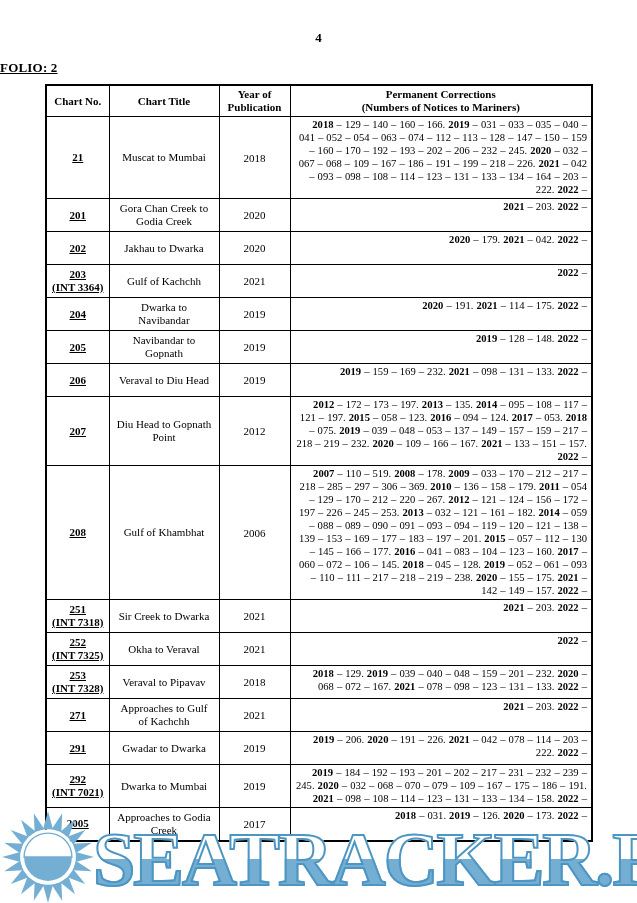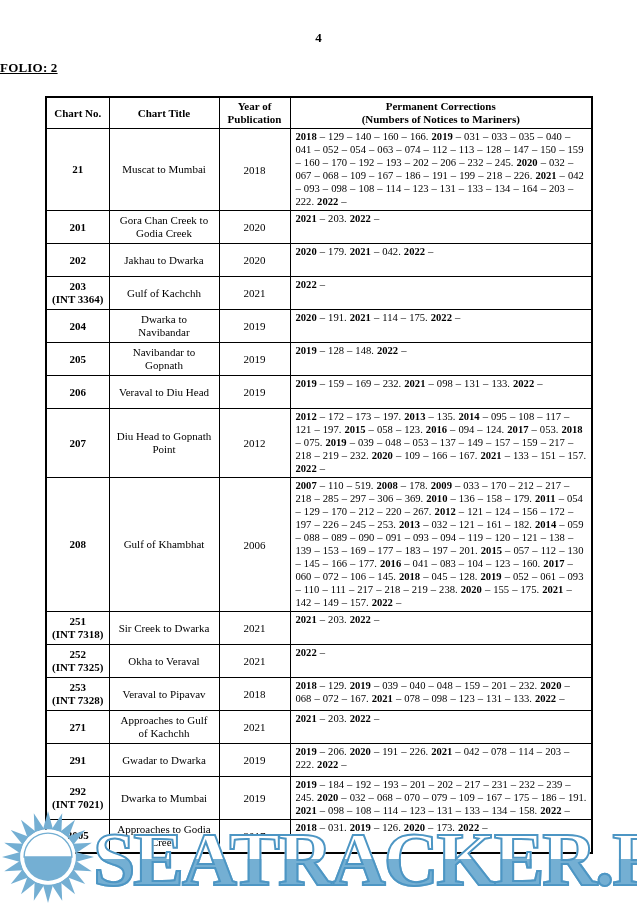--- a/index.html
+++ b/index.html
@@ -9,41 +9,41 @@
   }
   .page-number{
     text-align:center;margin-top:30px;font-size:13px;font-weight:bold;
   }
   .folio{
     text-align:left;margin-top:14px;font-size:13px;font-weight:bold;
     text-decoration:underline;letter-spacing:.2px;
   }
   table.chart-table{
     border-collapse:collapse;table-layout:fixed;
-    margin:20px 0 0 45px;width:546px;
+    margin:8px 0 0 45px;width:546px;
     border:2px solid #000;
   }
   .chart-table th,.chart-table td{
     border:1px solid #000;padding:1px 3px;overflow:hidden;
   }
   .chart-table th{
     font-size:11px;font-weight:bold;text-align:center;line-height:13px;
     padding:2px 2px;
   }
   col.c-no{width:63px}
   col.c-title{width:110px}
   col.c-year{width:71px}
   col.c-corr{width:302px}
   .chart-table tbody tr{height:33px;}
-  td.cell-no{font-weight:bold;text-align:center;font-size:11px;line-height:13px;vertical-align:middle;}
+  td.cell-no{font-weight:bold;text-align:center;font-size:11px;line-height:13px;vertical-align:middle;text-decoration:underline;}
   td.cell-title{text-align:center;font-size:11px;line-height:13px;vertical-align:middle;padding:1px 6px;}
   td.cell-year{text-align:center;font-size:11px;vertical-align:middle;}
   td.cell-corr{
     font-size:10.6px;line-height:13px;vertical-align:top;
-    padding:1px 4px 2px 5px;text-align:left;word-spacing:.4px;font-family:Liberation Serif, serif;
+    padding:1px 4px 2px 5px;text-align:right;word-spacing:.4px;font-family:Liberation Serif, serif;
   }
   td.cell-corr b{font-weight:bold;}
   
   .watermark{
     position:absolute;left:0;bottom:0;width:637px;height:95px;
     display:flex;align-items:flex-end;pointer-events:none;z-index:5;
   }
   .wm-sun{position:absolute;left:0px;bottom:0px;width:96px;height:92px;}
   .wm-text{
     position:absolute;left:93px;bottom:6px;white-space:nowrap;

